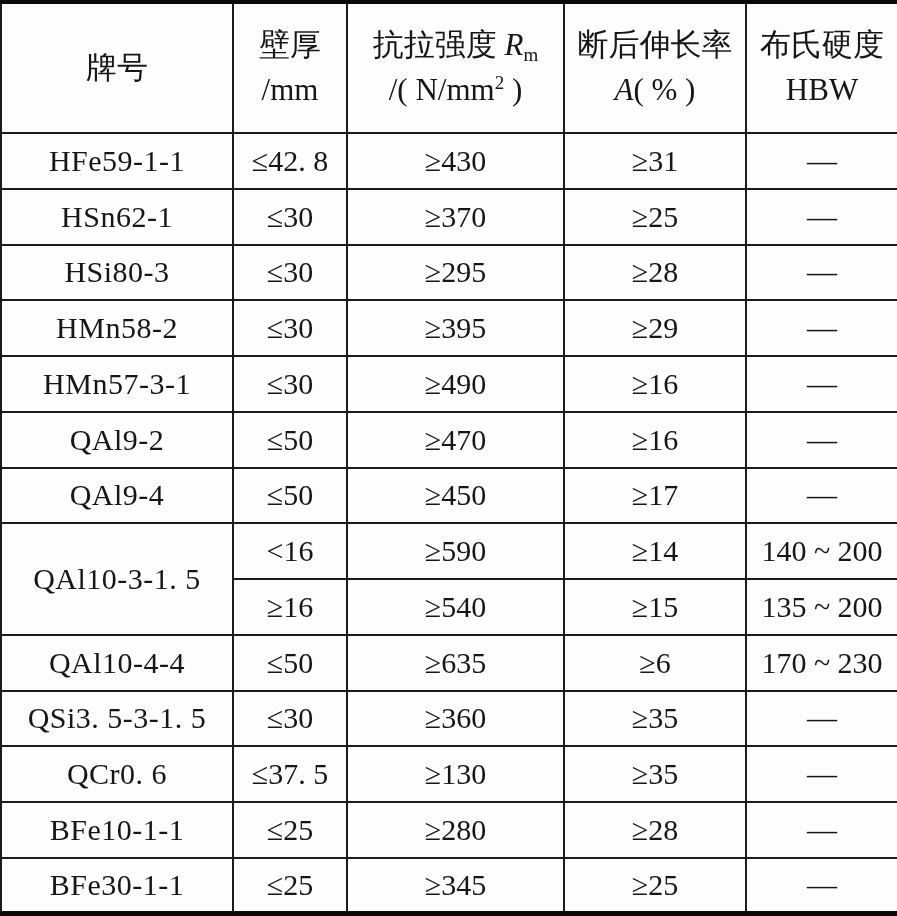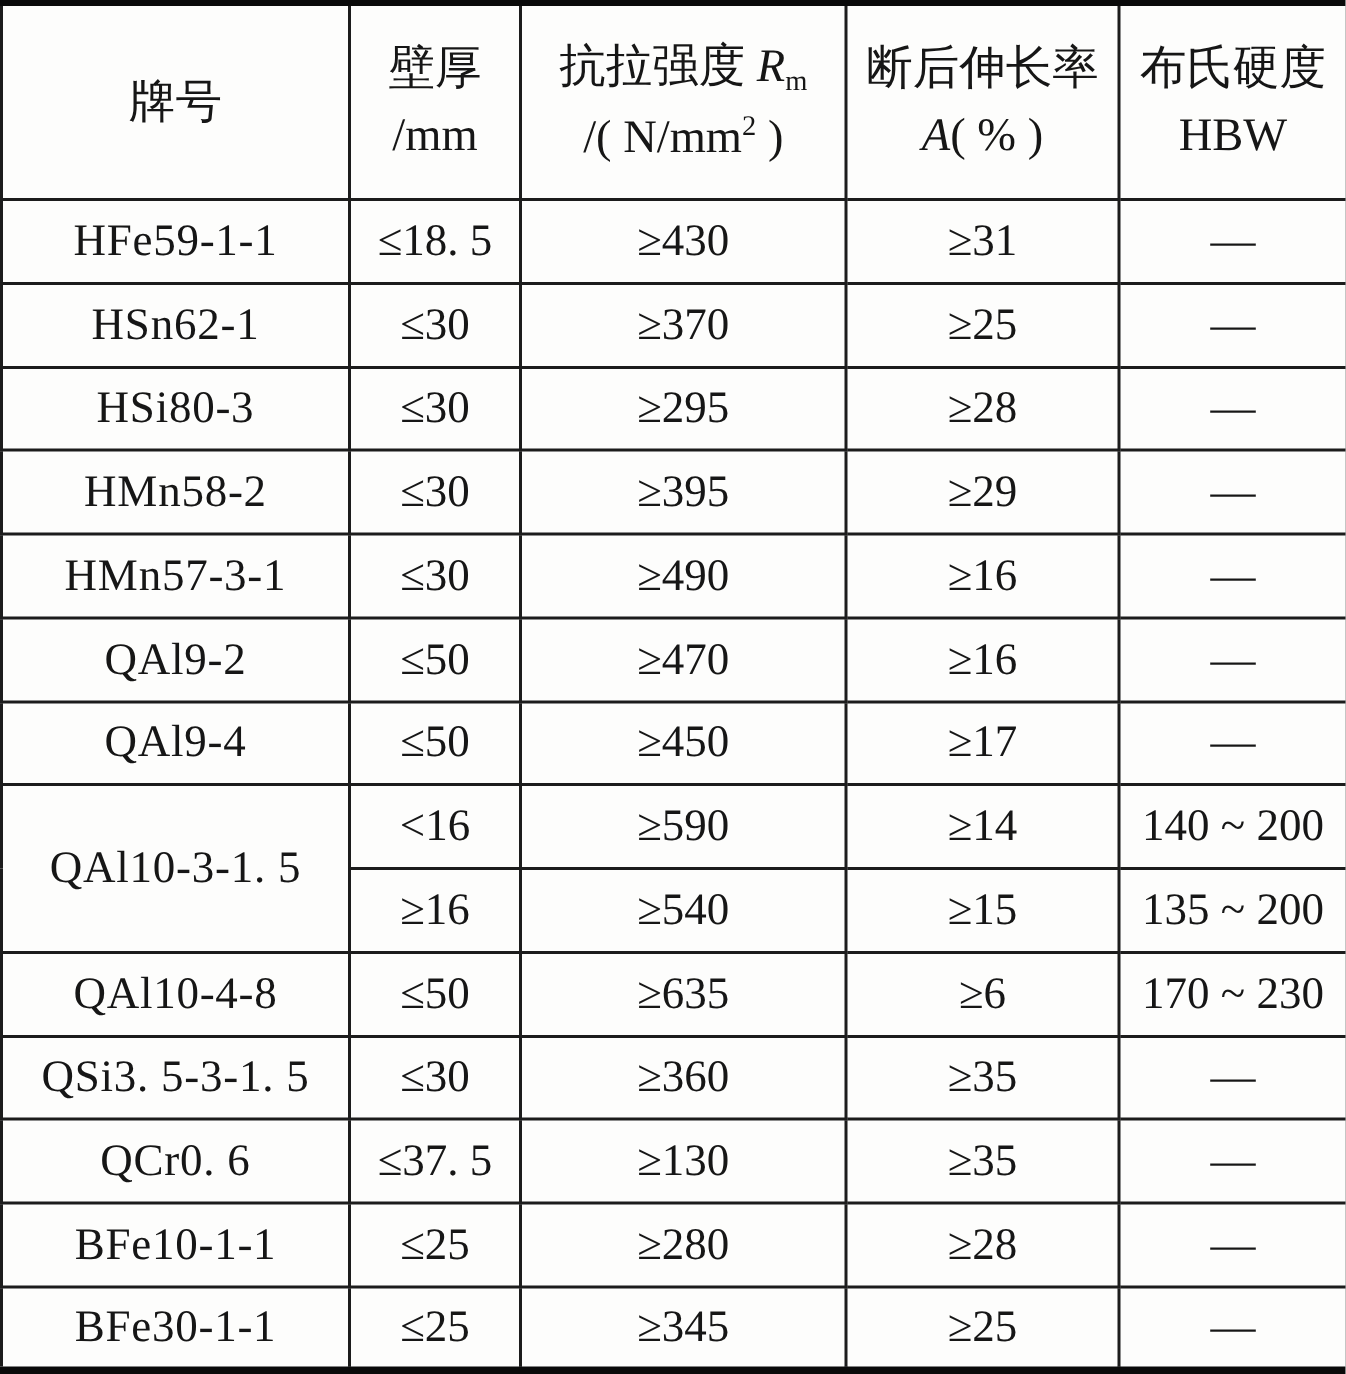--- a/index.html
+++ b/index.html
@@ -89,21 +89,21 @@
         </th>
         <th>
           <span class="hline">布氏硬度</span>
           <span class="hline">HBW</span>
         </th>
       </tr>
     </thead>
     <tbody>
       <tr>
         <td class="grade-cell">HFe59-1-1</td>
-        <td>≤18. 5</td>
+        <td>≤42. 8</td>
         <td>≥430</td>
         <td>≥31</td>
         <td>—</td>
       </tr>
       <tr>
         <td class="grade-cell">HSn62-1</td>
         <td>≤30</td>
         <td>≥370</td>
         <td>≥25</td>
         <td>—</td>
@@ -150,21 +150,21 @@
         <td>≥14</td>
         <td>140 ~ 200</td>
       </tr>
       <tr>
         <td>≥16</td>
         <td>≥540</td>
         <td>≥15</td>
         <td>135 ~ 200</td>
       </tr>
       <tr>
-        <td class="grade-cell">QAl10-4-8</td>
+        <td class="grade-cell">QAl10-4-4</td>
         <td>≤50</td>
         <td>≥635</td>
         <td>≥6</td>
         <td>170 ~ 230</td>
       </tr>
       <tr>
         <td class="grade-cell">QSi3. 5-3-1. 5</td>
         <td>≤30</td>
         <td>≥360</td>
         <td>≥35</td>

